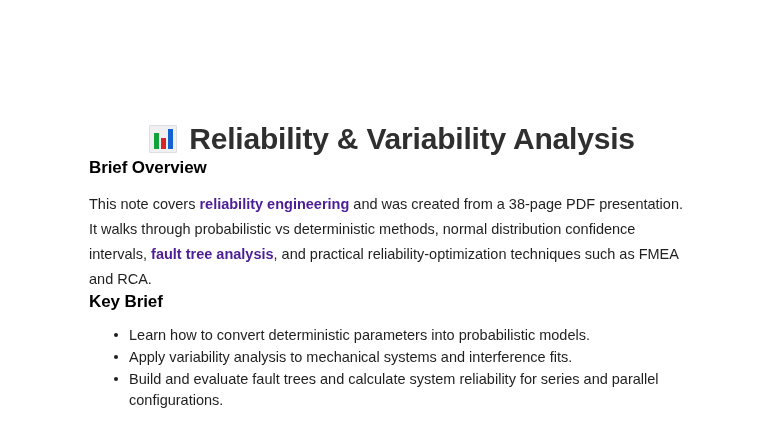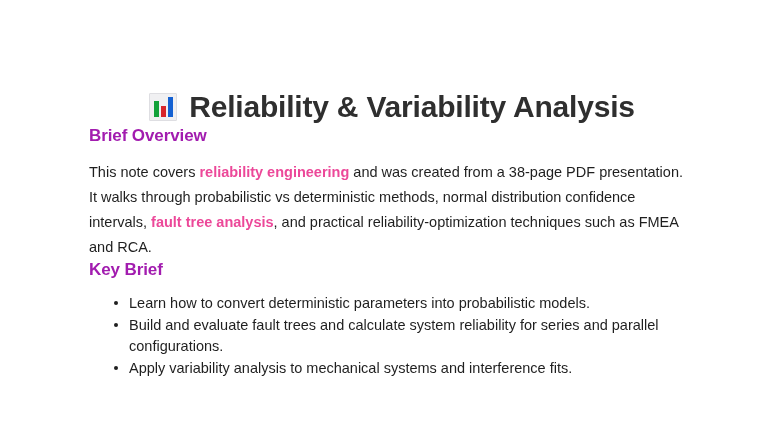--- a/index.html
+++ b/index.html
@@ -25,21 +25,21 @@
     padding: 0;
   }
 
   
   .doc-title {
     display: flex;
     align-items: center;
     justify-content: center;
     gap: 12px;
     margin: 0;
-    padding: 88px 40px 0 40px;
+    padding: 120px 40px 0 40px;
     font-size: 30px;
     font-weight: bold;
     letter-spacing: -0.2px;
     color: #2f2f2f;
     line-height: 1.25;
     white-space: nowrap;
   }
 
   .title-icon {
     flex: 0 0 auto;
@@ -68,37 +68,37 @@
   .content {
     padding: 0 89px;
     box-sizing: border-box;
   }
 
   h2.section-heading {
     margin: 0;
     padding: 0;
     font-size: 17px;
     font-weight: bold;
-    color: #a21caf;
+    color: #000000;
     letter-spacing: -0.1px;
   }
 
   .heading-overview { margin-top: 36px; }
   .heading-keypoints { margin-top: 34px; }
 
   p.body-paragraph {
     margin: 14px 0 0 0;
     font-size: 14.5px;
     line-height: 25px;
     color: #1f1f1f;
     max-width: 600px;
   }
 
   .hl {
-    color: #ec4899;
+    color: #4c1d95;
     font-weight: bold;
   }
 
   ul.key-points {
     margin: 13px 0 8px 0;
     padding-left: 40px;
     list-style: none;
   }
   ul.key-points li {
     position: relative;
@@ -136,18 +136,18 @@
   <div class="content">
 
     <h2 class="section-heading heading-overview">Brief Overview</h2>
 
     <p class="body-paragraph"><span>This note covers </span><span class="hl">reliability engineering</span><span> and was created from a 38-page PDF presentation. It walks through probabilistic vs deterministic methods, normal distribution confidence intervals, </span><span class="hl">fault tree analysis</span><span>, and practical reliability-optimization techniques such as FMEA and RCA.</span></p>
 
     <h2 class="section-heading heading-keypoints">Key Brief</h2>
 
     <ul class="key-points">
       <li>Learn how to convert deterministic parameters into probabilistic models.</li>
+      <li>Apply variability analysis to mechanical systems and interference fits.</li>
       <li>Build and evaluate fault trees and calculate system reliability for series and parallel configurations.</li>
-      <li>Apply variability analysis to mechanical systems and interference fits.</li>
     </ul>
 
   </div>
 </div>
 
 </body></html>

